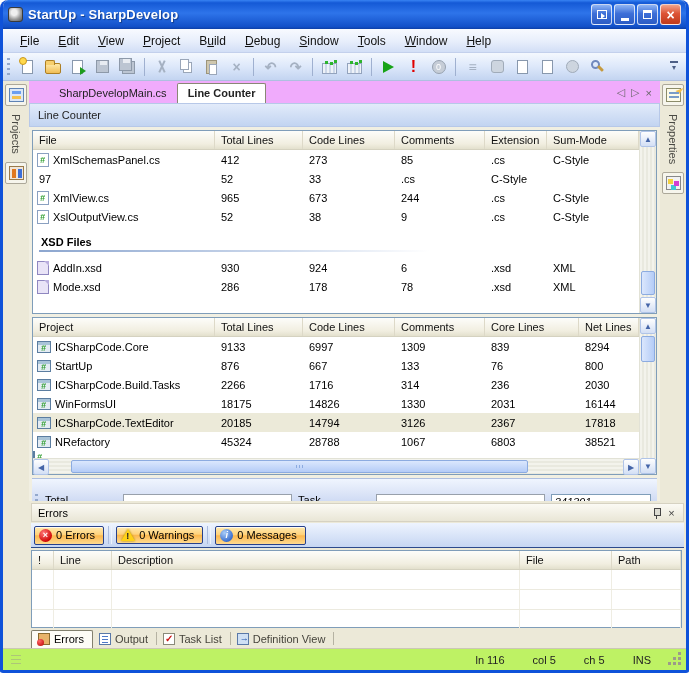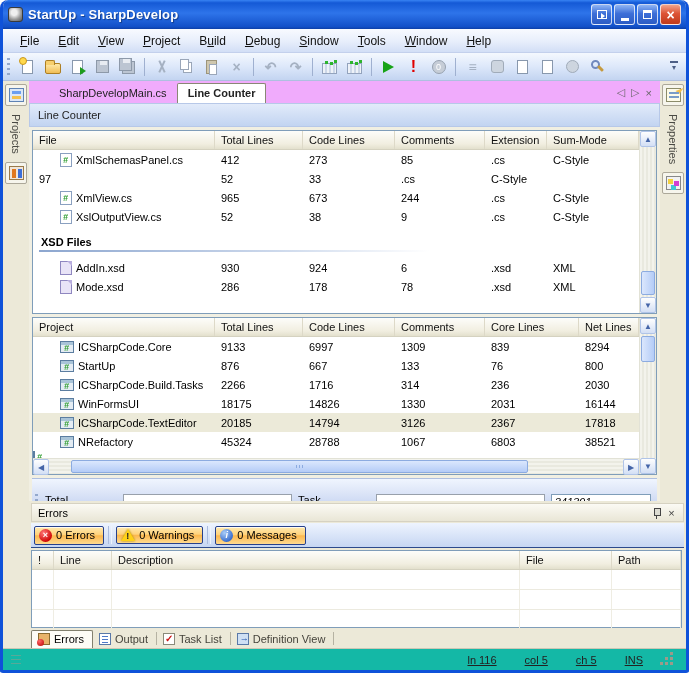--- a/index.html
+++ b/index.html
@@ -122,21 +122,21 @@
   .lc-body { flex:1; display:flex; flex-direction:column; padding:3px 3px 0 3px; gap:3px; min-height:0; }
   .listview { background:#fff; border:1px solid #7f9db9; display:flex; min-height:0; }
   .lv-main { flex:1; display:flex; flex-direction:column; min-width:0; }
   .lv-header { display:grid; flex:0 0 19px; font-size:11px; color:#111;
     background:linear-gradient(180deg,#fdfdfa,#f1eee0 72%,#e3e0cd); border-bottom:1px solid #d5d2c0; }
   .lv-header .hcell { padding:3px 0 0 6px; border-right:1px solid #ddd9c8; overflow:hidden; white-space:nowrap; }
   .cols-file { grid-template-columns:182px 88px 92px 90px 62px auto; }
   .cols-proj { grid-template-columns:182px 88px 92px 90px 94px auto; }
   .lvrow { display:grid; height:19px; flex:0 0 19px; font-size:11px; align-items:center; cursor:default; }
   .lvrow .cell { padding-left:6px; white-space:nowrap; overflow:hidden; }
-  .lvrow .cfile { display:flex; align-items:center; gap:4px; padding-left:4px;margin-left:23px; }
+  .lvrow .cfile { display:flex; align-items:center; gap:4px; padding-left:4px; }
   .lvrow.hl { background:#ecead9; }
   .fi { flex:0 0 12px; width:12px; height:14px; background:#fff; border:1px solid #8aa0c0; position:relative; }
   .fi-cs::after { content:"#"; position:absolute; left:2px; top:1px; font-size:9px; font-weight:bold; color:#2f9e2f; }
   .fi-xsd { background:#e9e4f7; border-color:#8f87c0; }
   .fi-xsd::before { content:""; position:absolute; right:-1px; top:-1px; border-left:5px solid transparent; border-top:5px solid #b9aede; }
   .fi-proj { width:14px; height:12px; flex-basis:14px; background:#e4ecf3; border:1px solid #5b7da0; }
   .fi-proj::before { content:""; position:absolute; left:0; top:0; right:0; height:3px; background:#a9c4d8; }
   .fi-proj::after { content:"#"; position:absolute; left:3px; top:1px; font-size:9px; font-weight:bold; color:#2f9e2f; }
   .group-hdr { font-size:11px; font-weight:bold; padding:10px 0 2px 8px; }
   .group-line { height:2px; margin:0 0 6px 6px;
@@ -206,22 +206,22 @@
   .ti-errors::after { content:""; position:absolute; left:-2px; bottom:-2px; width:7px; height:7px; border-radius:50%;
     background:radial-gradient(circle at 35% 30%,#f66,#b00); }
   .ti-output { background:#fff; border:1px solid #5a79a8; }
   .ti-output::after { content:""; position:absolute; left:2px; top:2px; right:2px; height:7px;
     background:repeating-linear-gradient(180deg,#4d79c8 0 1px,transparent 1px 3px); }
   .ti-task { background:#fff; border:1px solid #8a8a7a; }
   .ti-task::after { content:"✓"; position:absolute; left:1px; top:-1px; font-size:10px; font-weight:bold; color:#c11; }
   .ti-def { background:#cfe0f4; border:1px solid #5a79a8; }
   .ti-def::after { content:"→"; position:absolute; left:2px; top:-1px; font-size:9px; font-weight:bold; color:#1a4ea8; }
   
-  .statusbar { height:22px; flex:0 0 22px; background:#14b8a6; border-top:1px solid #cbc8b5;
-    display:flex; align-items:center; font-size:11px; color:#222; padding:0 12px 0 8px;text-decoration:underline; }
+  .statusbar { height:22px; flex:0 0 22px; background:#bef264; border-top:1px solid #cbc8b5;
+    display:flex; align-items:center; font-size:11px; color:#222; padding:0 4px 0 8px; }
   .statusbar .sgrip-l { width:10px; height:10px; opacity:.5;
     background:repeating-linear-gradient(180deg,#9c9a8a 0 1px,transparent 1px 4px); }
   .statusbar .spacer { flex:1; }
   .sitem { padding:0 14px; }
   .resize-grip { width:13px; height:13px; position:relative; margin-left:4px; }
   .resize-grip::before { content:""; position:absolute; right:1px; bottom:1px; width:3px; height:3px; background:#9c9a8a;
     box-shadow:-5px 0 0 #9c9a8a, -10px 0 0 #9c9a8a, 0 -5px 0 #9c9a8a, 0 -10px 0 #9c9a8a, -5px -5px 0 #9c9a8a; }
 </style>
 </head>
 <body>

